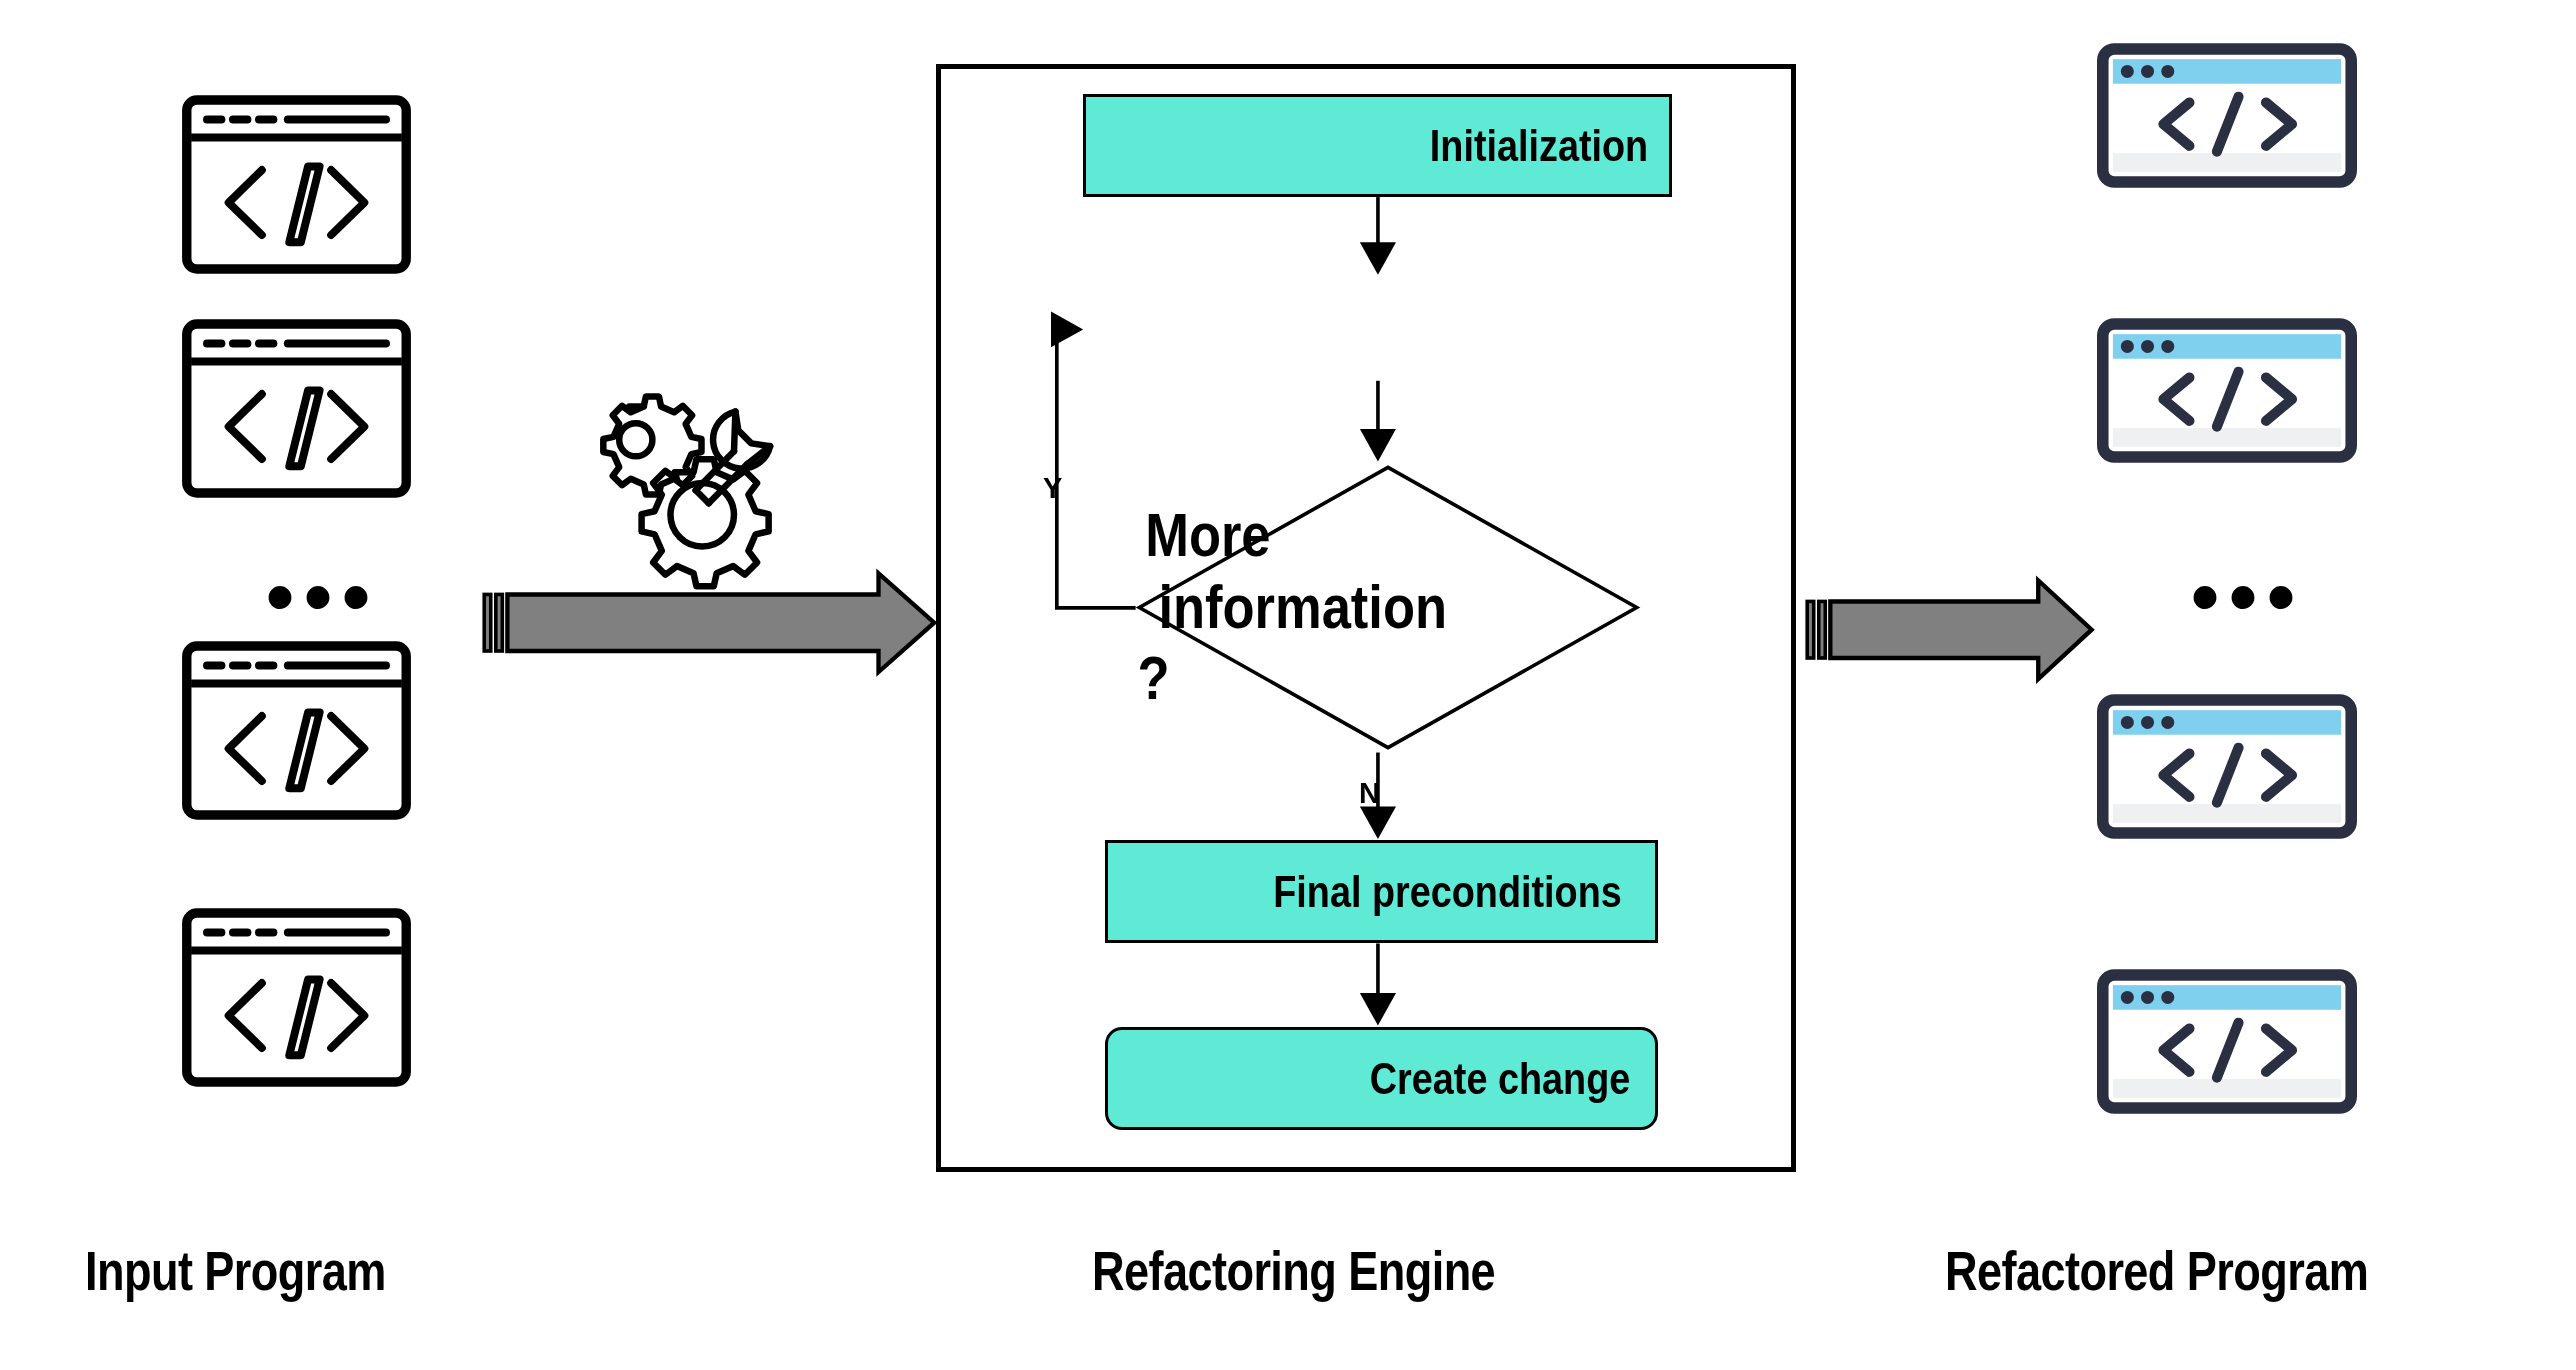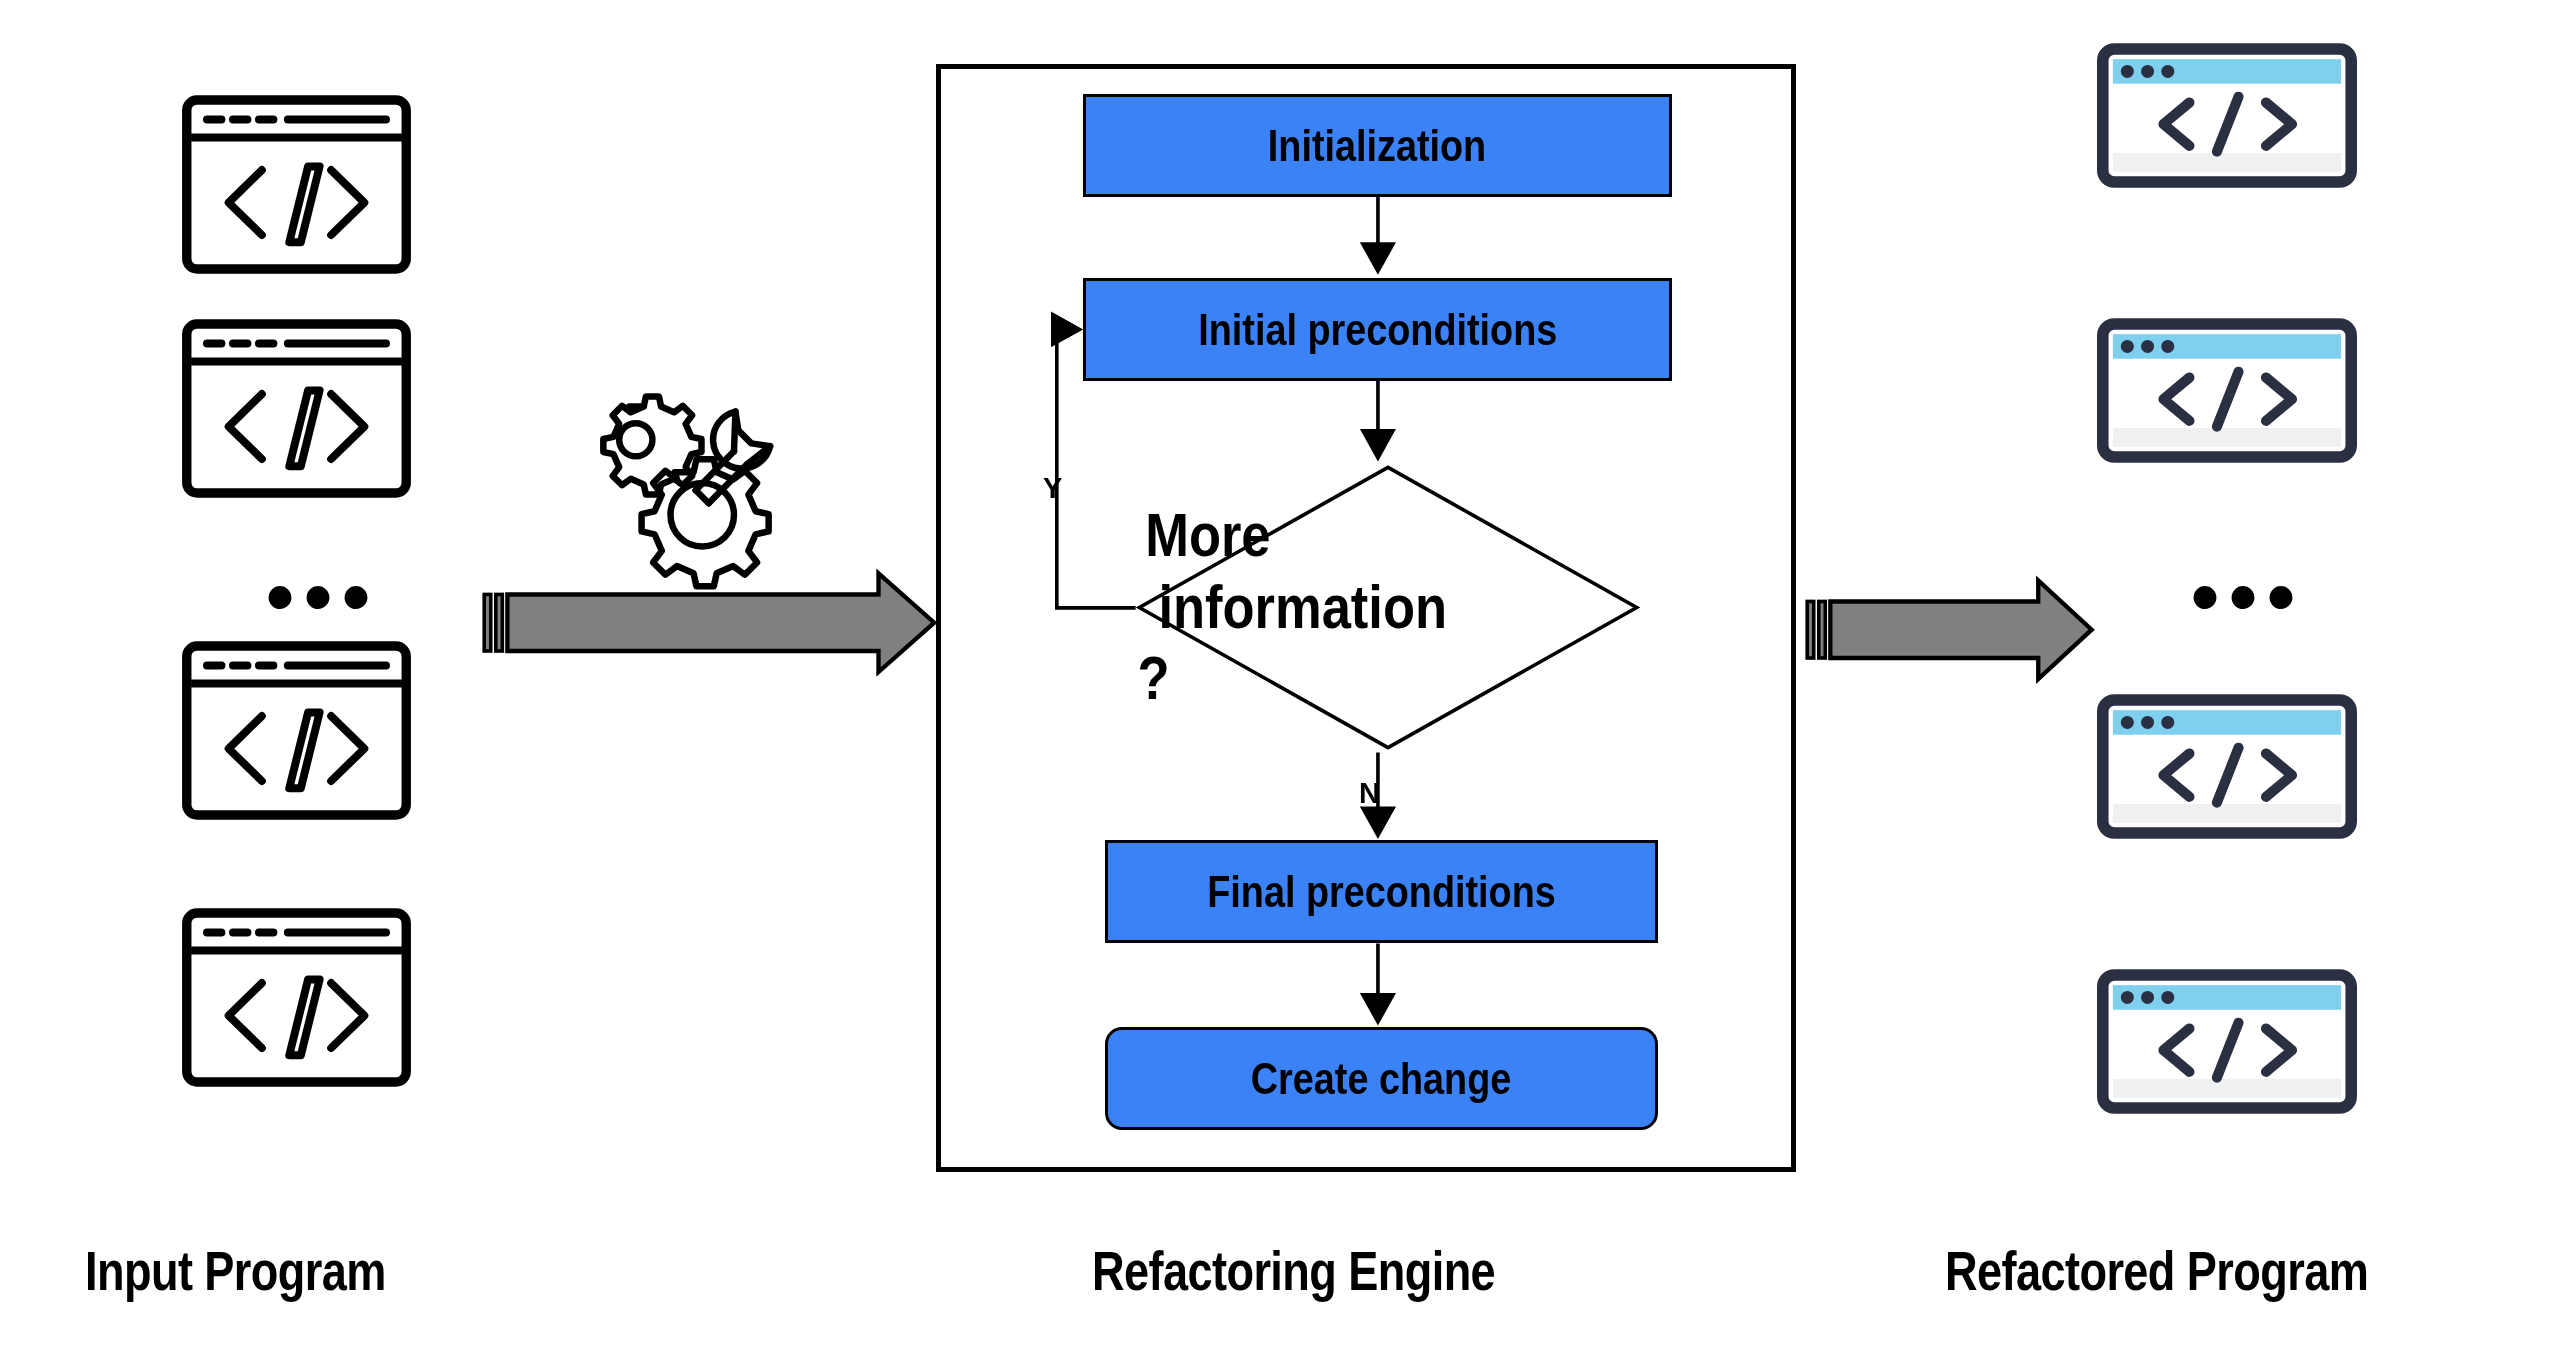--- a/index.html
+++ b/index.html
@@ -52,22 +52,22 @@
   .big-arrow svg{width:100%;height:100%;display:block;}
 
   
   #engine-frame{
     position:absolute;left:936px;top:64px;width:860px;height:1108px;
     border:5px solid #000;background:#fff;box-sizing:border-box;
   }
 
   
   .node{
-    position:absolute;border:3.6px solid #000;background:#3b82f6;
-    box-sizing:border-box;display:flex;align-items:center;justify-content:center;
+    position:absolute;border:3.6px solid #000;background:#5eead4;
+    box-sizing:border-box;display:flex;align-items:center;justify-content:flex-end;
     color:#000;font-weight:bold;font-size:45px;white-space:nowrap;
   }
   .node span{transform:scaleX(0.84);display:inline-block;}
   #node-init       {left:1083px;top:94px; width:589px;height:103px;}
   #node-initpre    {left:1083px;top:278px; width:589px;height:103px;}
   #node-finalpre   {left:1105px;top:840px;width:553px;height:103px;}
   #node-create     {left:1105px;top:1027px;width:553px;height:103px;border-radius:17px;}
 
   
   #node-decision{
@@ -215,23 +215,20 @@
 
         <line x1="611" y1="1216" x2="611" y2="1322" marker-end="url(#ah)"></line>
       </g>
     </svg>
   </div>
 
   <div class="node" id="node-init">
     <span>Initialization</span>
   </div>
 
-  <div class="node" id="node-initpre">
-    <span>Initial preconditions</span>
-  </div>
 
   <div id="node-decision">
     <svg viewBox="0 0 700 400" xmlns="http://www.w3.org/2000/svg" preserveAspectRatio="none">
       <polygon points="350,6 694,200 350,394 6,200" fill="#fff" stroke="#000" stroke-width="5"></polygon>
     </svg>
     <div class="dtext">
       <span>More</span>
       <span>information</span>
       <span>?</span>
     </div>

